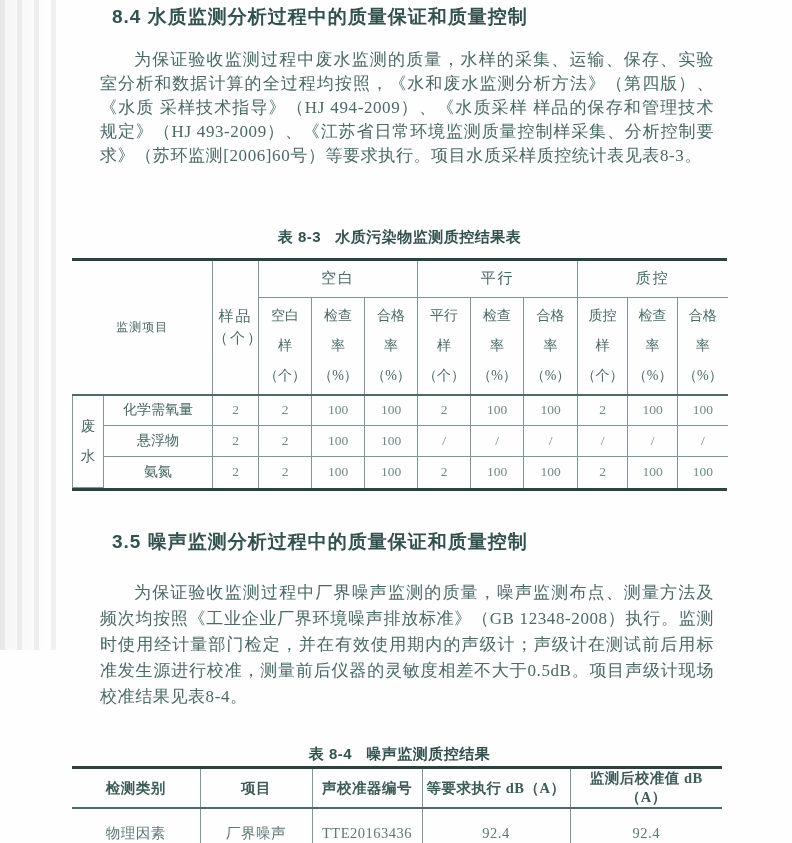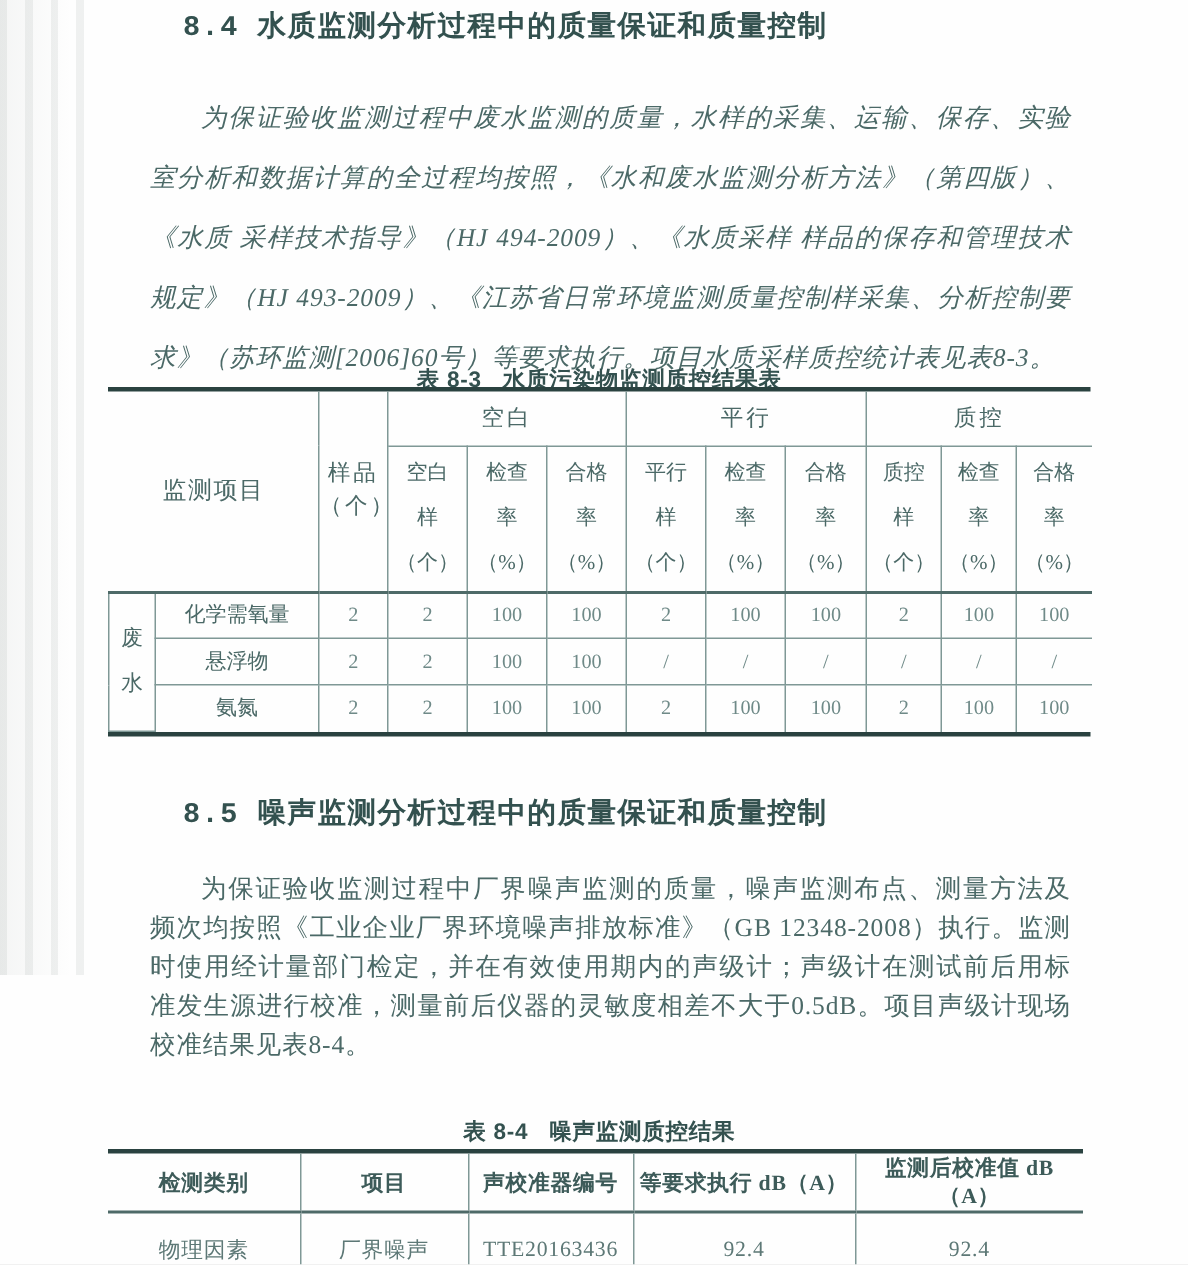--- a/index.html
+++ b/index.html
@@ -21,64 +21,64 @@
     color:var(--text);
   }
   .scan-streaks{
     position:absolute;left:0;top:0;width:68px;height:650px;
     background:
       repeating-linear-gradient(90deg, rgba(148,158,155,0.14) 0px, rgba(148,158,155,0.14) 5px, rgba(255,255,255,0) 5px, rgba(255,255,255,0) 17px),
       linear-gradient(90deg, rgba(160,168,165,0.10), rgba(255,255,255,0) 70%);
     pointer-events:none;
   }
   .sec-heading{
-    position:absolute;left:122px;
-    font-family:Liberation Mono, monospace;
+    position:absolute;left:112px;
+    font-family:Liberation Sans, sans-serif;
     font-size:19px;font-weight:bold;color:var(--heading);
     letter-spacing:1px;white-space:nowrap;
   }
   #h84{top:4px;}
   #h85{top:529px;}
   .para{
     position:absolute;left:100px;width:614px;
     font-size:17px;letter-spacing:0.6px;
     text-align:justify;text-indent:2em;
     color:var(--text);
   }
-  #p84{top:59px;line-height:40px;font-style:italic;}
+  #p84{top:48px;line-height:24px;}
   #p85{top:580px;line-height:26px;}
   .tbl-caption{
     position:absolute;left:72px;width:655px;
     text-align:center;
     font-family:"Liberation Sans","DejaVu Sans",sans-serif;
     font-size:15px;font-weight:bold;color:var(--heading);
     letter-spacing:0.5px;
   }
-  #cap83{top:244px;}
+  #cap83{top:228px;}
   #cap84{top:745px;}
   .tbl-caption .cap-label{margin-right:14px;}
   .tbl-wrap{
     position:absolute;left:72px;
     border-top:3px solid var(--border-thick);
     border-bottom:3px solid var(--border-thick);
   }
   #t83wrap{top:258px;width:655px;}
   #t84wrap{top:766px;width:650px;}
   table{border-collapse:collapse;table-layout:fixed;width:100%;}
   td{
     border:1px solid var(--border-thin);
     text-align:center;vertical-align:middle;
     font-size:14px;color:var(--text);
   }
   tr:first-child td{border-top:none;}
   tr:last-child td{border-bottom:none;}
   td:last-child{border-right:none;}
   
   .t83 .grp td{height:36px;font-size:15px;letter-spacing:2px;}
-  .t83 td.h-item{border-left:none;font-size:16px;letter-spacing:1px;}
+  .t83 td.h-item{border-left:none;font-size:12px;letter-spacing:1px;}
   .t83 .sub td{line-height:30px;padding:3px 0;white-space:pre-line;}
   .t83 td.h-sample{white-space:pre-line;line-height:22px;}
   .t83 .data td{height:31px;}
   .t83 .data td.num{font-size:13.5px;color:var(--number);}
   .t83 .data-first td{border-top:2px solid var(--border-mid);}
   .t83 td.cat{white-space:pre-line;line-height:30px;font-size:14.5px;}
   
   .t84 td:first-child{border-left:none;}
   .t84 .hdr td{height:34px;font-weight:bold;font-size:14.5px;color:#3d5b59;border-bottom:2px solid var(--border-mid);letter-spacing:0.5px;}
   .t84 .data td{height:49px;font-size:14.5px;color:#5d7876;letter-spacing:0.5px;}
@@ -189,21 +189,21 @@
         <td class="num">100</td>
         <td class="num">100</td>
         <td class="num">2</td>
         <td class="num">100</td>
         <td class="num">100</td>
       </tr>
     </tbody>
       </table>
   </div>
 
-  <div class="sec-heading" id="h85">8.5 噪声监测分析过程中的质量保证和质量控制</div>
+  <div class="sec-heading" id="h85">3.5 噪声监测分析过程中的质量保证和质量控制</div>
 
   <p class="para" id="p85">为保证验收监测过程中厂界噪声监测的质量，噪声监测布点、测量方法及频次均按照《工业企业厂界环境噪声排放标准》（GB 12348-2008）执行。监测时使用经计量部门检定，并在有效使用期内的声级计；声级计在测试前后用标准发生源进行校准，测量前后仪器的灵敏度相差不大于0.5dB。项目声级计现场校准结果见表8-4。</p>
 
   <div class="tbl-caption" id="cap84">
     <span class="cap-label">表 8-4</span><span>噪声监测质控结果</span>
   </div>
 
   <div class="tbl-wrap" id="t84wrap">
     <table class="t84">
       <colgroup>

